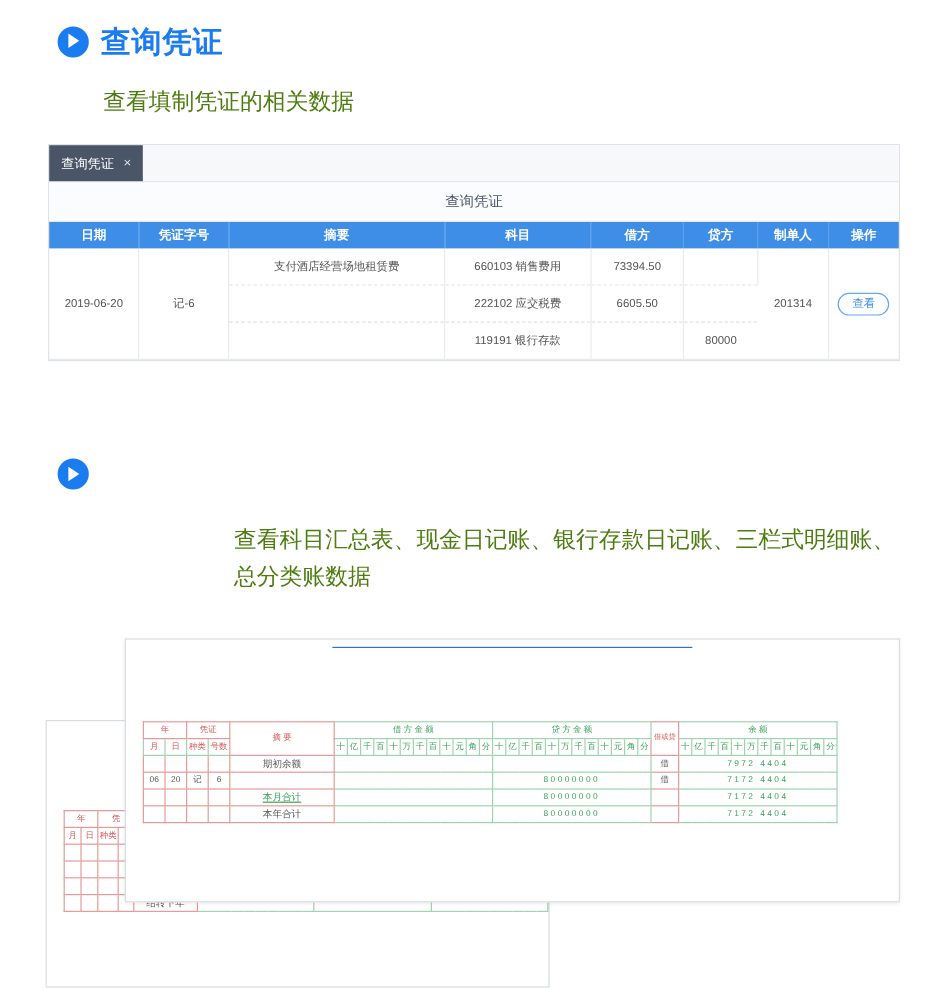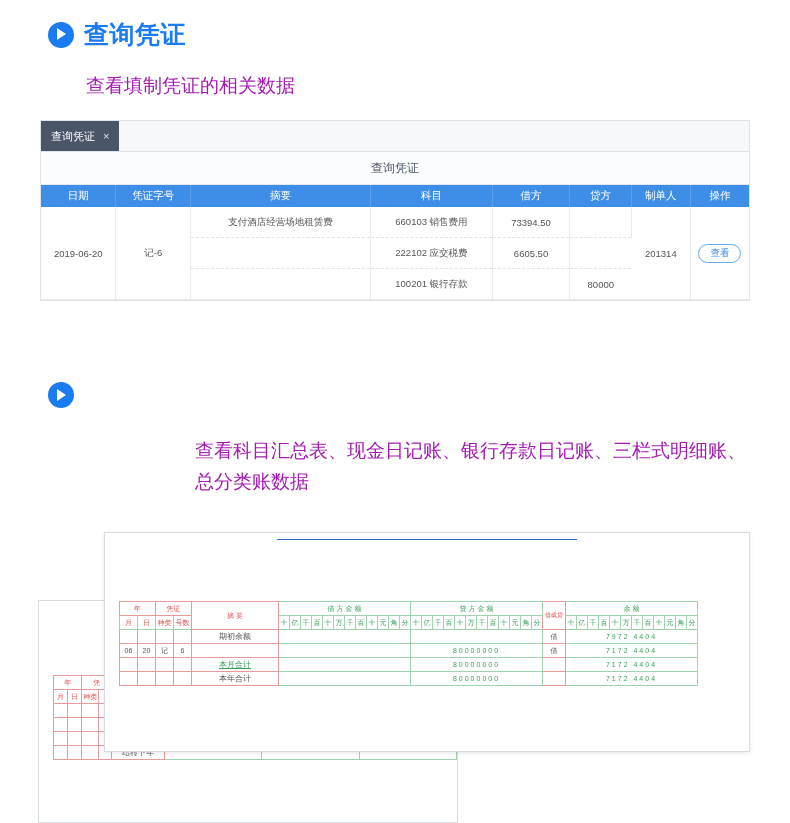--- a/index.html
+++ b/index.html
@@ -43,21 +43,21 @@
   .section-title {
     font-size: 25px;
     font-weight: bold;
     color: #1a7cf0;
     letter-spacing: 0.5px;
     white-space: nowrap;
   }
   .section-sub {
     position: absolute;
     font-size: 19px;
-    color: #a21caf;
+    color: #4d7c0f;
     line-height: 31px;
   }
 
   
   #voucher-panel {
     position: absolute;
     left: 40px;
     top: 120px;
     width: 710px;
     border: 1px solid #dfe3e8;
@@ -95,21 +95,21 @@
     border-bottom: 1px solid #e4e8ec;
   }
   table.vtable {
     width: 100%;
     border-collapse: collapse;
     font-size: 10px;
   }
   table.vtable thead th {
     background: #3e8ee8;
     color: #ffffff;
-    font-weight: normal;
+    font-weight: bold;
     height: 20px;
     border-right: 1px solid #5a9fee;
     font-size: 10.5px;
   }
   table.vtable thead th:last-child { border-right: none; }
   table.vtable td {
     border-right: 1px solid #e8ebee;
     border-bottom: 1px dashed #e0e4e8;
     height: 30px;
     color: #555;
@@ -262,21 +262,21 @@
         </td>
       </tr>
       <tr>
         <td class="td-center"></td>
         <td class="td-center">222102 应交税费</td>
         <td class="td-center">6605.50</td>
         <td class="td-center"></td>
       </tr>
       <tr>
         <td class="td-center no-dash"></td>
-        <td class="td-center no-dash">100201 银行存款</td>
+        <td class="td-center no-dash">119191 银行存款</td>
         <td class="td-center no-dash"></td>
         <td class="td-center no-dash">80000</td>
       </tr>
     </tbody>
   </table>
 </div>
 
 <div class="section-head" style="left:48px; top:382px;">
   <span class="play-icon"></span>
 </div>

